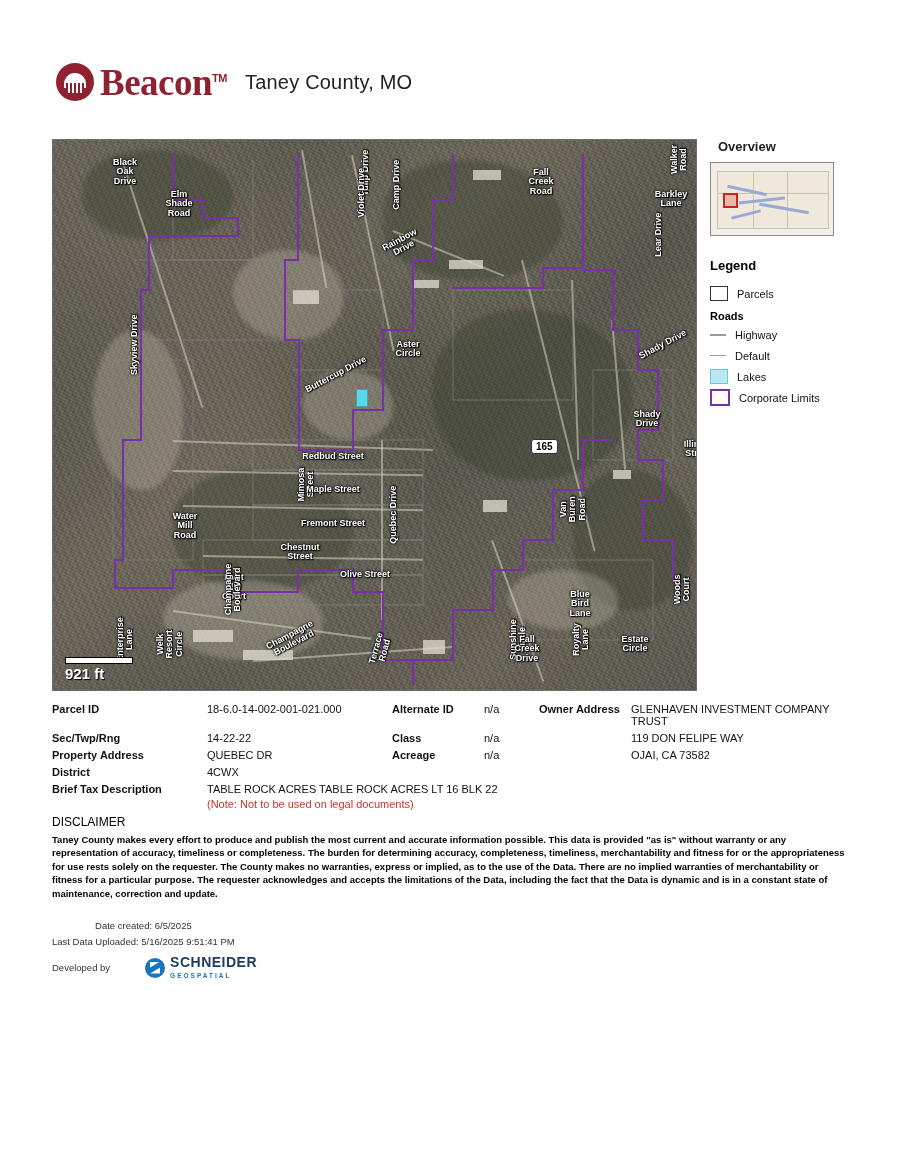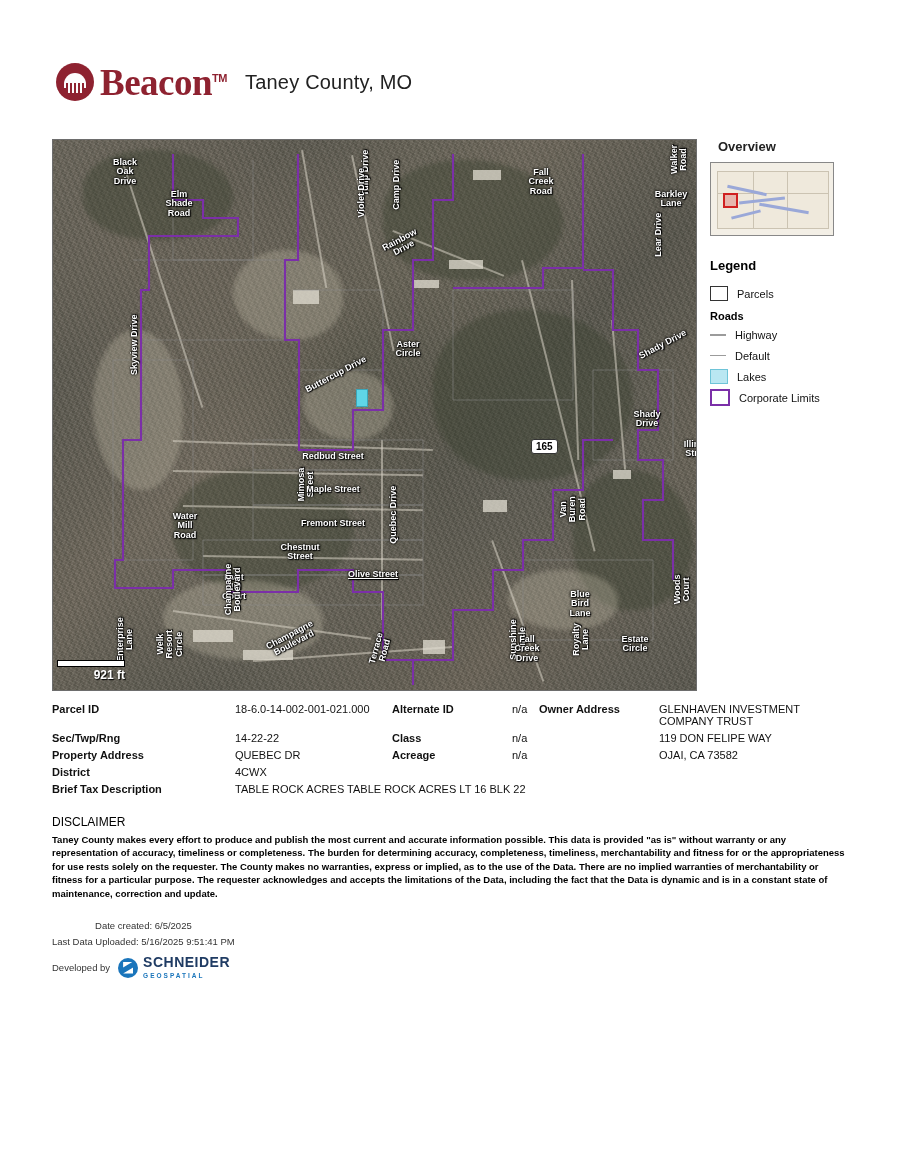--- a/index.html
+++ b/index.html
@@ -173,27 +173,27 @@
     padding: 1px 4px;
     text-shadow: none;
   }
   .lake {
     position: absolute;
     background: #5fd6e8;
     border: 1px solid #3aa7bb;
   }
   .scalebar {
     position: absolute;
-    left: 4px;
+    left: 12px;
     bottom: 8px;
     color: #fff;
-    font-size: 12px;
+    font-size: 15px;
     font-weight: bold;
     text-shadow: 1px 1px 1px #000;
-    text-align: right;
+    text-align: left;
   }
   .scalebar .bar {
     width: 66px;
     height: 5px;
     background: #ffffff;
     border: 1px solid #000;
     margin-bottom: 1px;
   }
 
   
@@ -271,21 +271,21 @@
     color: #111;
   }
   .attr-grid {
     display: grid;
     grid-template-columns: 155px 185px 92px 55px 92px 220px;
     row-gap: 5px;
     column-gap: 0;
     align-items: start;
   }
   .attr-label { font-weight: bold; }
-  .attr-value { font-weight: normal; margin-left: 28px; }
+  .attr-value { font-weight: normal; }
   .note {
     color: #c0392b;
     font-size: 11px;
     margin-top: 3px;
   }
   .tax-row {
     display: grid;
     grid-template-columns: 155px 1fr;
     margin-top: 5px;
   }
@@ -319,20 +319,21 @@
     text-align: center;
   }
   .devby {
     position: absolute;
     left: 52px;
     top: 955px;
     display: flex;
     align-items: center;
     font-size: 9.5px;
     color: #333;
+    gap: 27px;
   }
   .schneider {
     display: flex;
     align-items: center;
     margin-left: 8px;
   }
   .sch-mark {
     width: 20px;
     height: 20px;
     background: #1a75bb;
@@ -465,21 +466,21 @@
     <div class="map-label" style="left:230px;top:312px;width:100px;">Redbud Street</div>
     <div class="map-label rot90" style="left:225px;top:335px;width:56px;">Mimosa Street</div>
     <div class="map-label" style="left:235px;top:345px;width:90px;">Maple Street</div>
     <div class="map-label" style="left:225px;top:379px;width:110px;">Fremont Street</div>
     <div class="map-label rot90" style="left:306px;top:370px;width:70px;">Quebec Drive</div>
     <div class="map-label" style="left:212px;top:403px;width:70px;">Chestnut
 Street</div>
     <div class="map-label" style="left:160px;top:400px;width:42px;margin-top:33px;">Foot
 Hill
 Court</div>
-    <div class="map-label" style="left:280px;top:430px;width:80px;text-decoration:underline;">Olive Street</div>
+    <div class="map-label" style="left:272px;top:430px;width:80px;">Olive Street</div>
     <div class="map-label" style="left:110px;top:372px;width:44px;">Water
 Mill
 Road</div>
     <div class="map-label rot90" style="left:140px;top:440px;width:80px;">Champagne
 Boulevard</div>
     <div class="map-label rot-30" style="left:196px;top:490px;width:86px;">Champagne
 Boulevard</div>
     <div class="map-label rot-75" style="left:300px;top:500px;width:56px;">Terrace
 Road</div>
     <div class="map-label rot90" style="left:38px;top:490px;width:68px;">Enterprise
@@ -599,20 +600,21 @@
       <div class="attr-value">4CWX</div>
       <div></div>
         <div></div>
         <div></div>
         <div></div>
     </div>
     <div class="tax-row">
       <div class="attr-label">Brief Tax Description</div>
       <div>
         <div class="attr-value">TABLE ROCK ACRES TABLE ROCK ACRES LT 16 BLK 22</div>
+        <div class="note">(Note: Not to be used on legal documents)</div>
       </div>
     </div>
   </div>
 
   <div class="disclaimer">
     <h4>DISCLAIMER</h4>
     <p>Taney County makes every effort to produce and publish the most current and accurate information possible. This data is provided "as is" without warranty or any representation of accuracy, timeliness or completeness. The burden for determining accuracy, completeness, timeliness, merchantability and fitness for or the appropriateness for use rests solely on the requester. The County makes no warranties, express or implied, as to the use of the Data. There are no implied warranties of merchantability or fitness for a particular purpose. The requester acknowledges and accepts the limitations of the Data, including the fact that the Data is dynamic and is in a constant state of maintenance, correction and update.</p>
   </div>
 
   <div class="dates">

